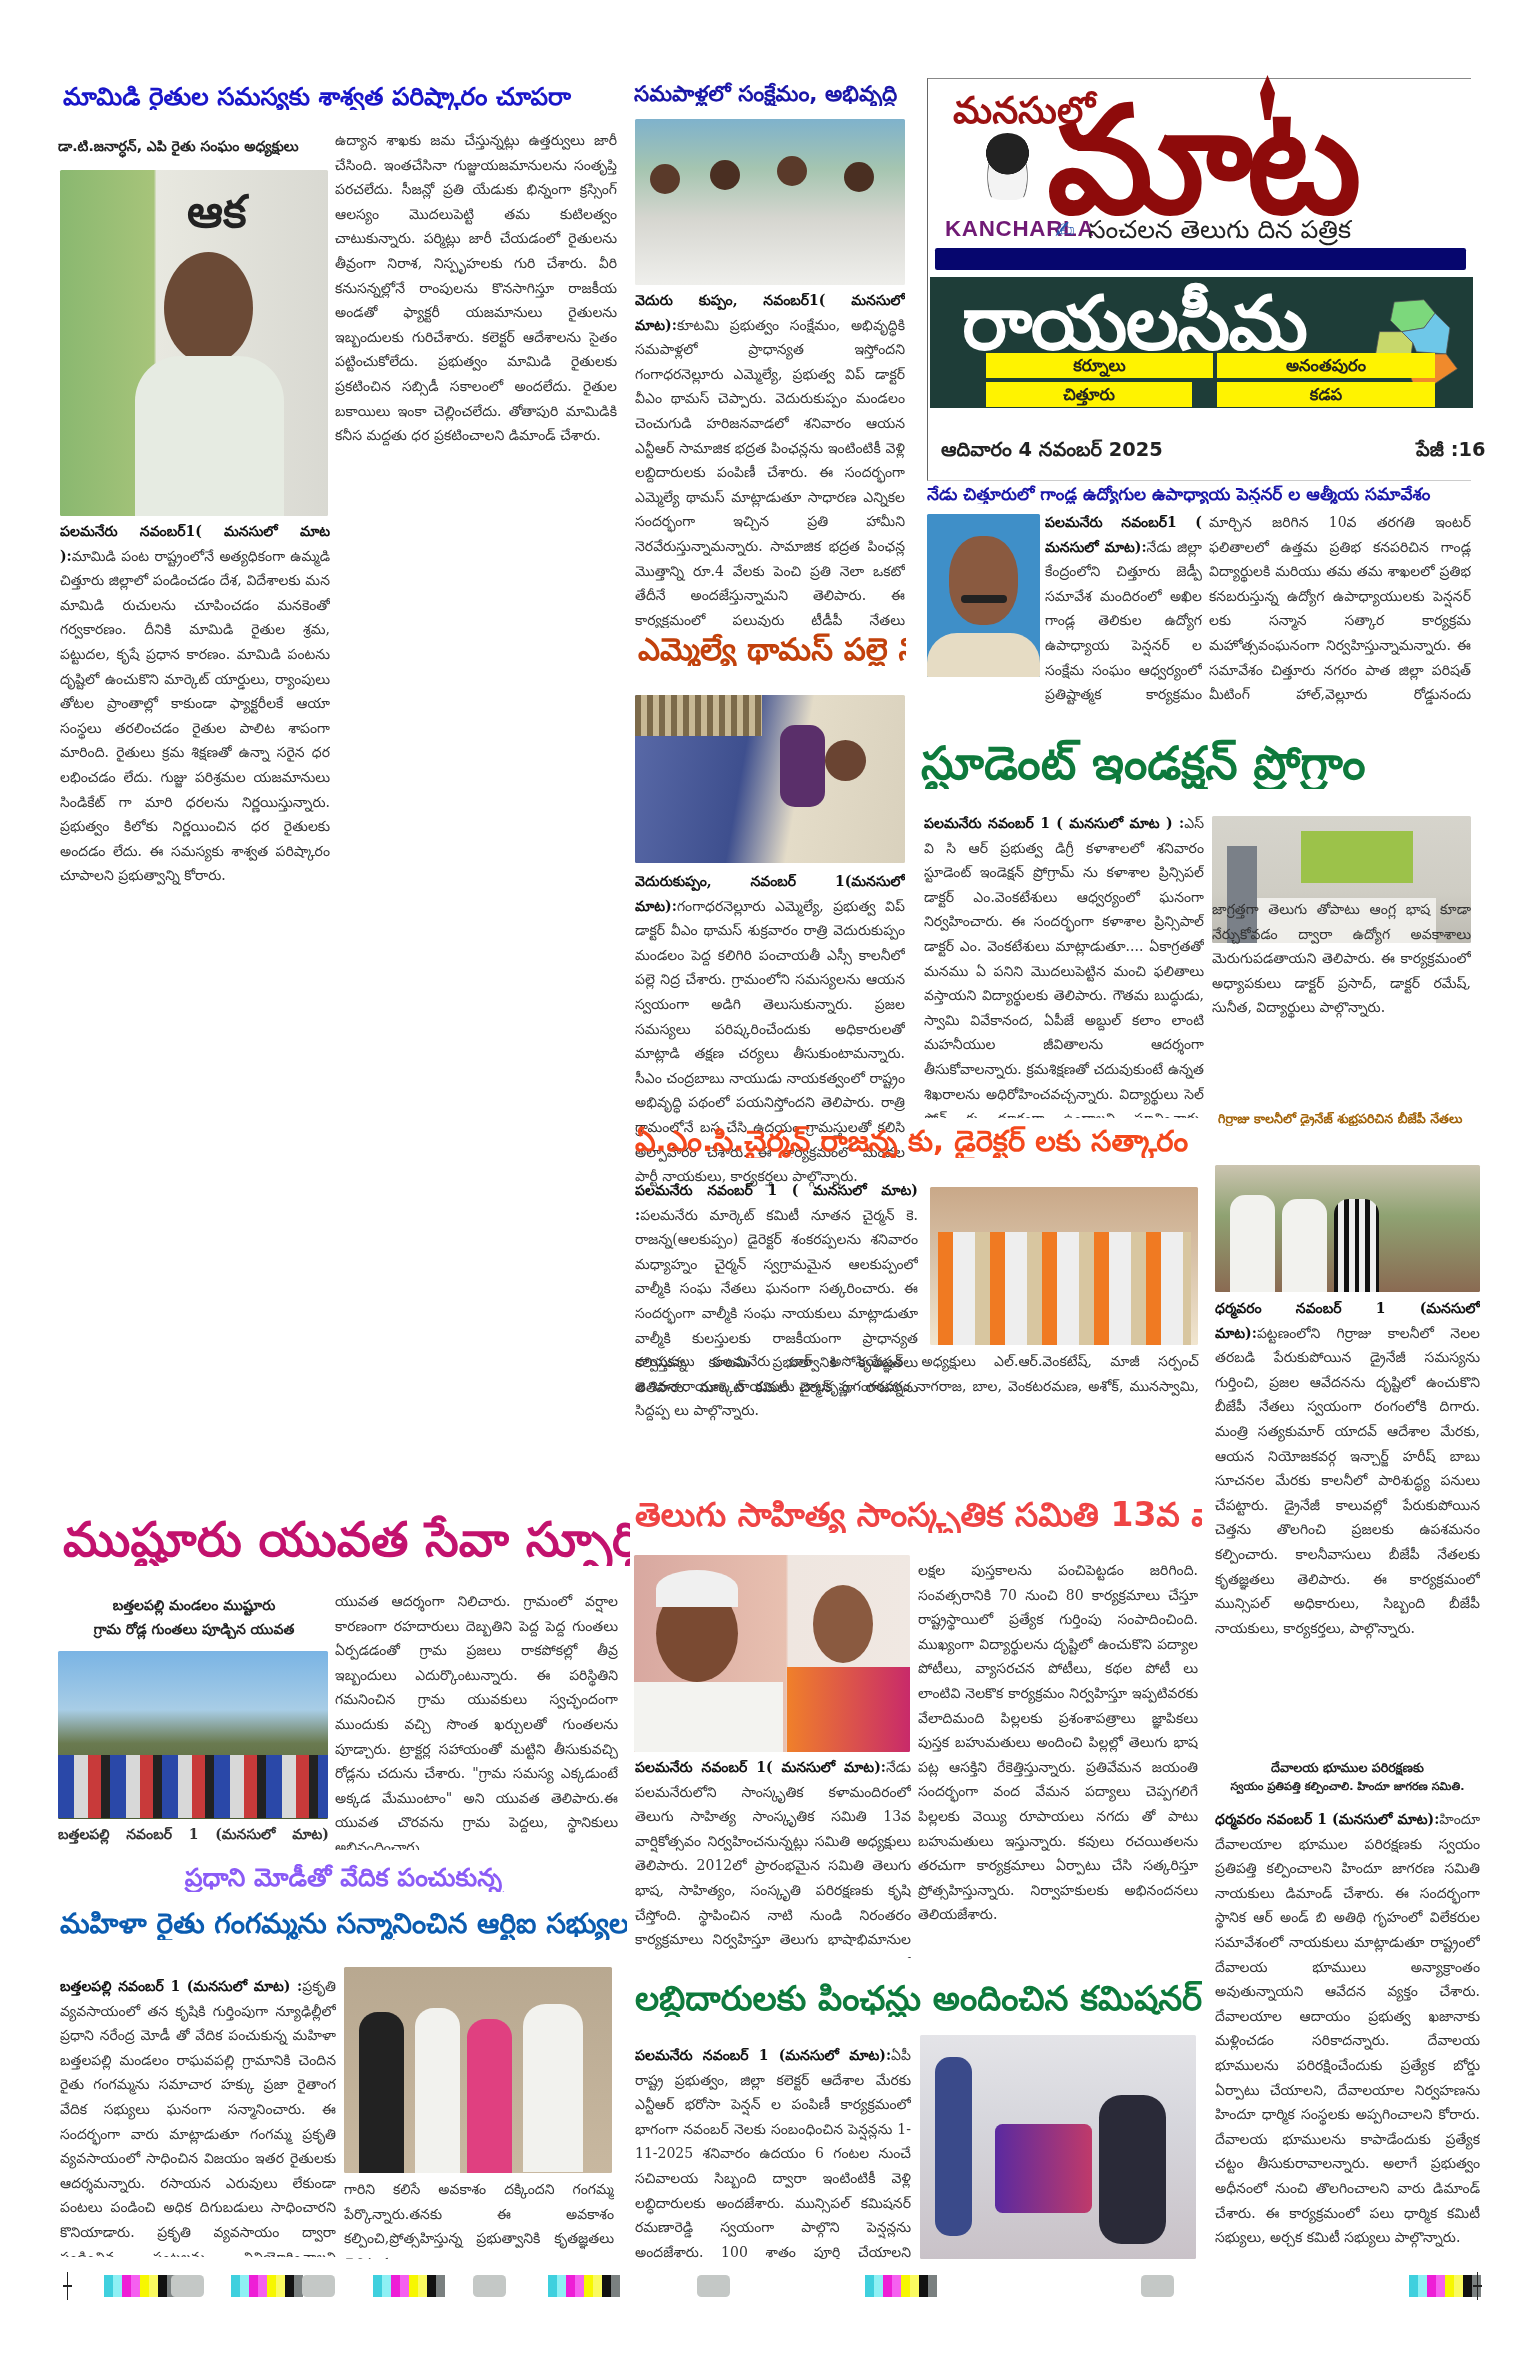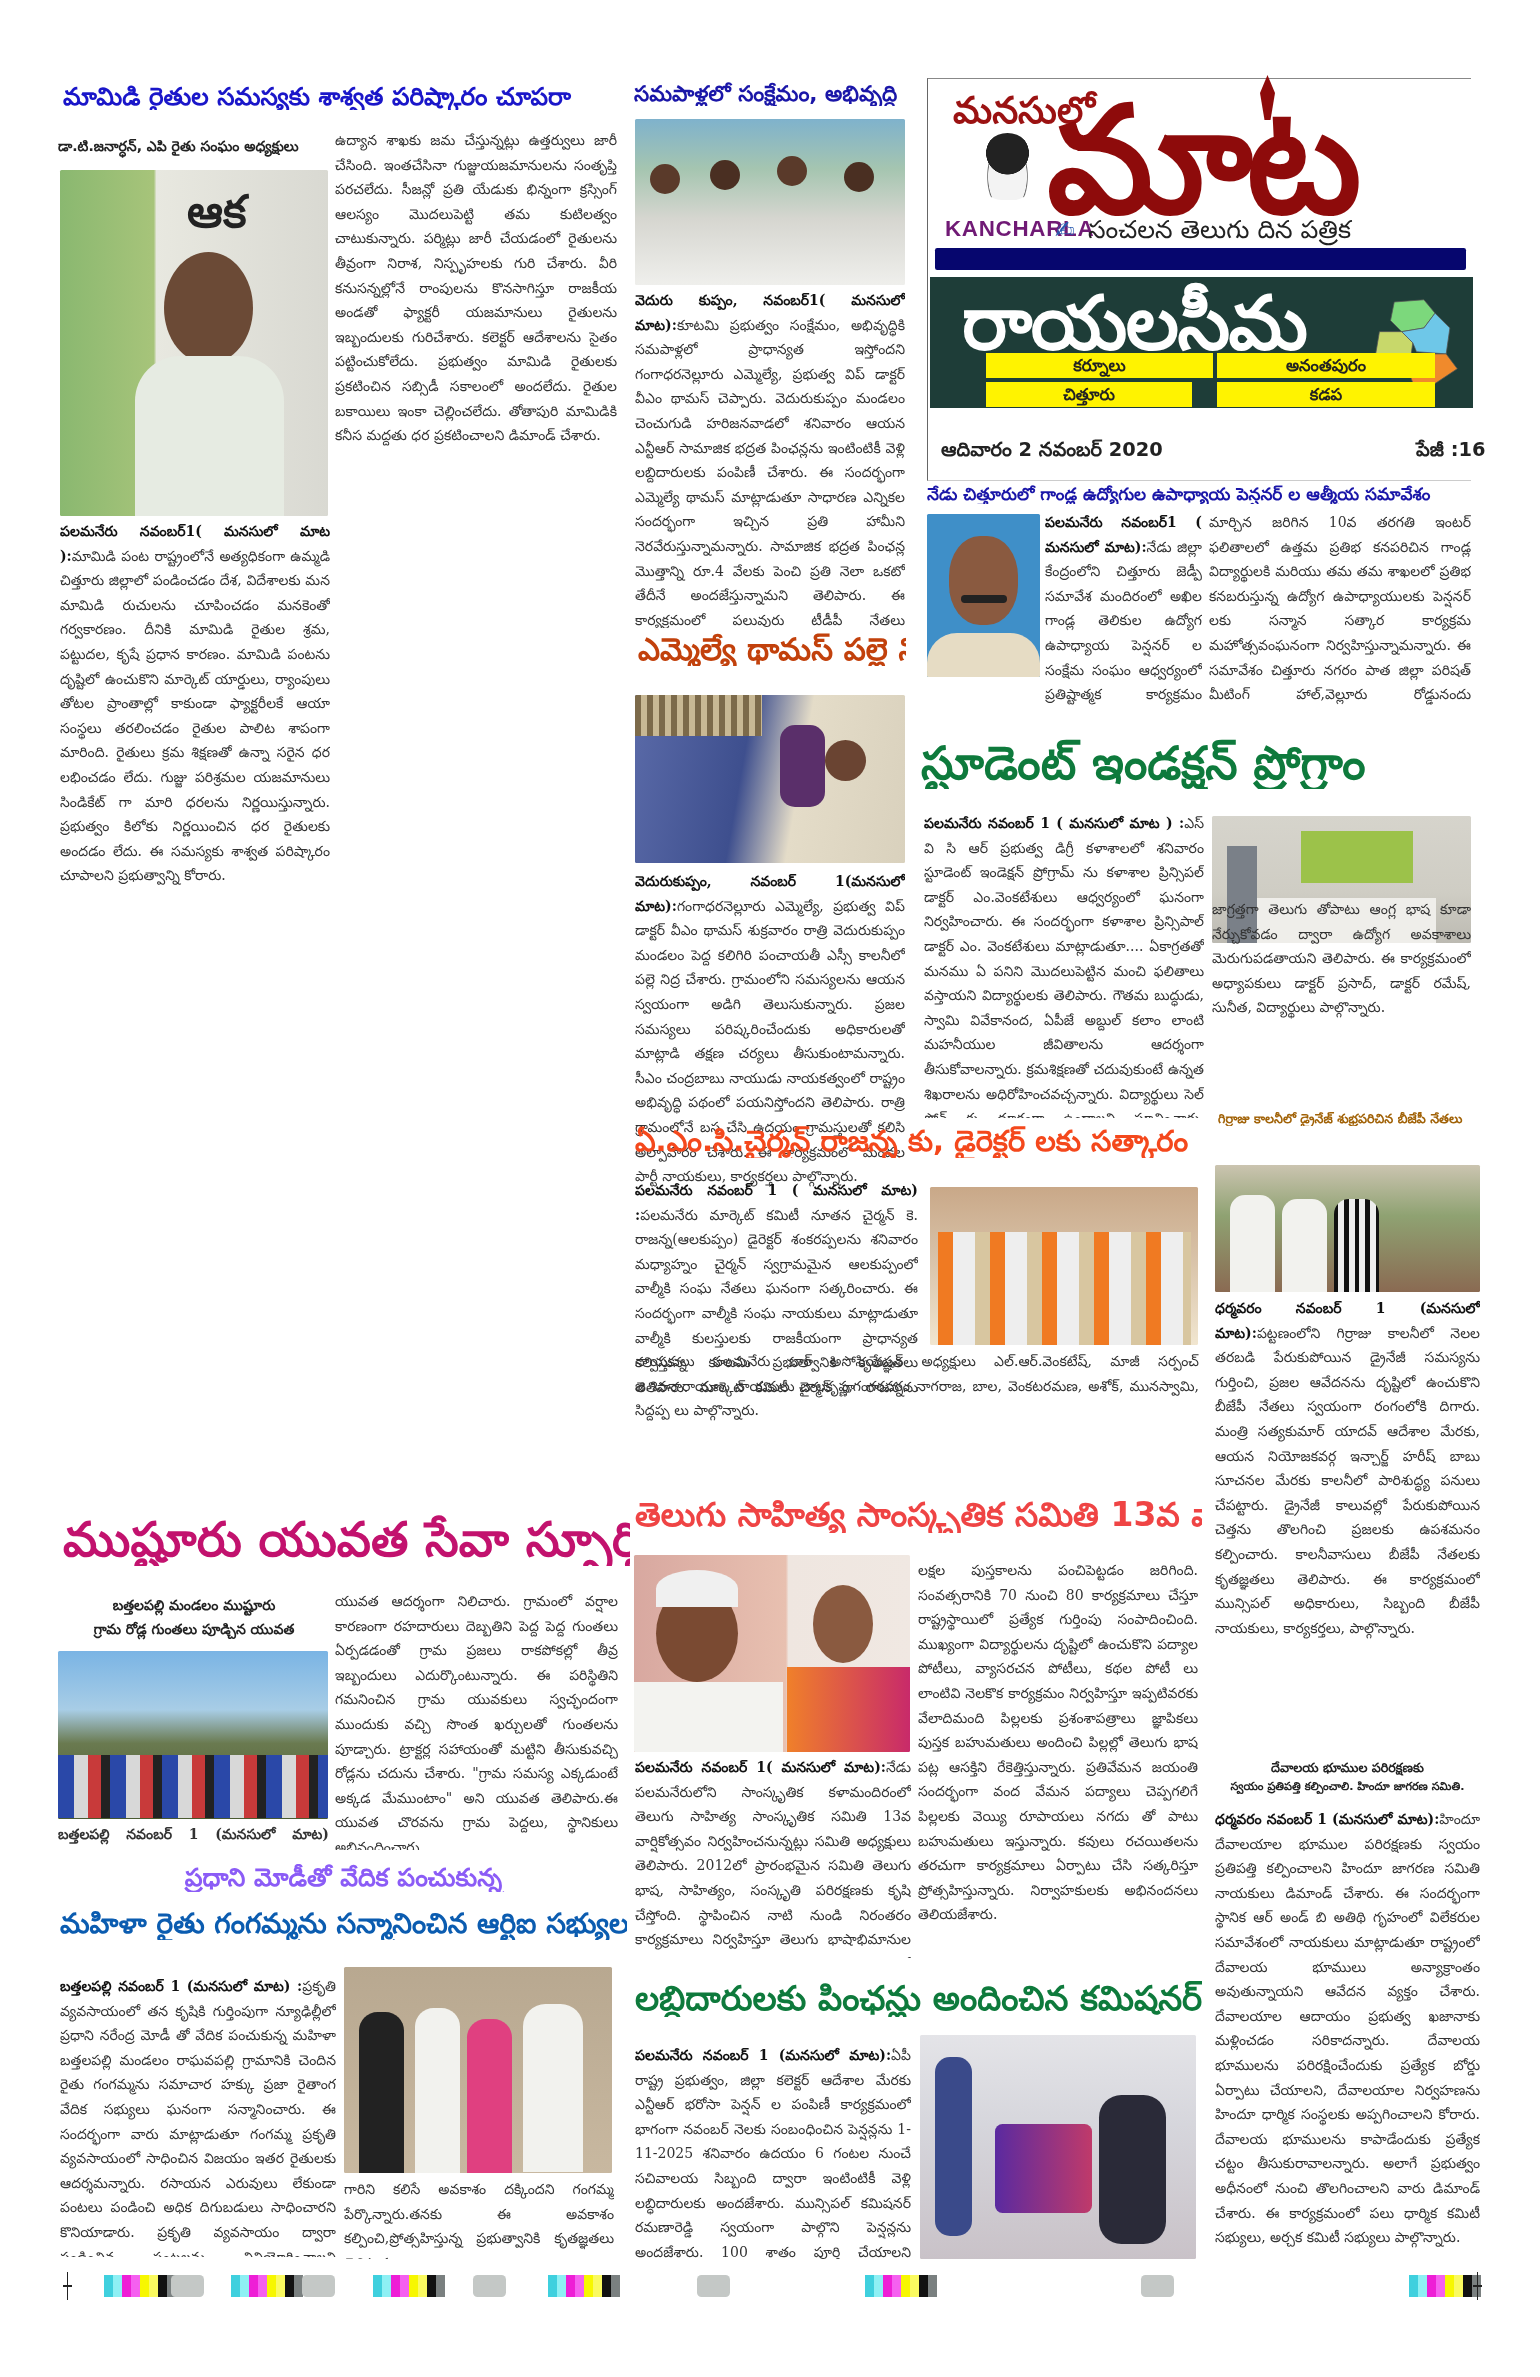--- a/index.html
+++ b/index.html
@@ -52,21 +52,21 @@
 <svg class="map" viewBox="0 0 120 130">
   <path d="M30 5 L70 2 L85 20 L70 40 L40 45 L25 30 Z" fill="#7cd87c" stroke="#555" stroke-width="1"></path>
   <path d="M10 45 L40 45 L55 60 L50 95 L20 100 L5 75 Z" fill="#c8d86a" stroke="#555" stroke-width="1"></path>
   <path d="M70 40 L85 20 L105 40 L100 75 L60 72 L55 60 L40 45 Z" fill="#6ec7e8" stroke="#555" stroke-width="1"></path>
   <path d="M55 75 L100 75 L115 95 L85 115 L60 128 L50 100 Z" fill="#f08a2c" stroke="#555" stroke-width="1"></path>
 </svg>
 <div class="dist" style="left:986px;top:353px;width:227px;">కర్నూలు</div>
 <div class="dist" style="left:1217px;top:353px;width:218px;">అనంతపురం</div>
 <div class="dist" style="left:986px;top:382px;width:206px;">చిత్తూరు</div>
 <div class="dist" style="left:1217px;top:382px;width:218px;">కడప</div>
-<div class="date-line">ఆదివారం 2 నవంబర్ 2020</div>
+<div class="date-line">ఆదివారం 4 నవంబర్ 2025</div>
 <div class="page-no">పేజీ :16</div>
 
 <div class="abs head" style="left:63px;top:83px;width:559px;font-size:24.6px;color:#1a16c9;">మామిడి రైతుల సమస్యకు శాశ్వత పరిష్కారం చూపరా</div>
 <div class="abs sub" style="left:58px;top:136px;width:268px;font-size:14px;text-align:left;">డా.టి.జనార్ధన్, ఎపి రైతు సంఘం అధ్యక్షులు</div>
 <div class="photo" style="left:60px;top:170px;width:268px;height:346px;background:linear-gradient(90deg,#8ab870 0,#a7c47a 35%,#e8e8e0 36%,#d9d9d2 100%);">
   <div class="abs" style="left:104px;top:82px;width:89px;height:112px;border-radius:50%;background:#6b4a36;"></div>
   <div class="abs" style="left:75px;top:186px;width:149px;height:164px;background:#e6ebe2;border-radius:45px 45px 0 0;"></div>
   <div class="abs" style="left:127px;top:15px;width:142px;height:60px;color:#222;font-size:45px;font-weight:bold;font-family:'DejaVu Sans',sans-serif;">ఆక</div>
 </div>
 <div class="abs body-text" style="left:60px;top:519px;width:270px;height:969px;">

